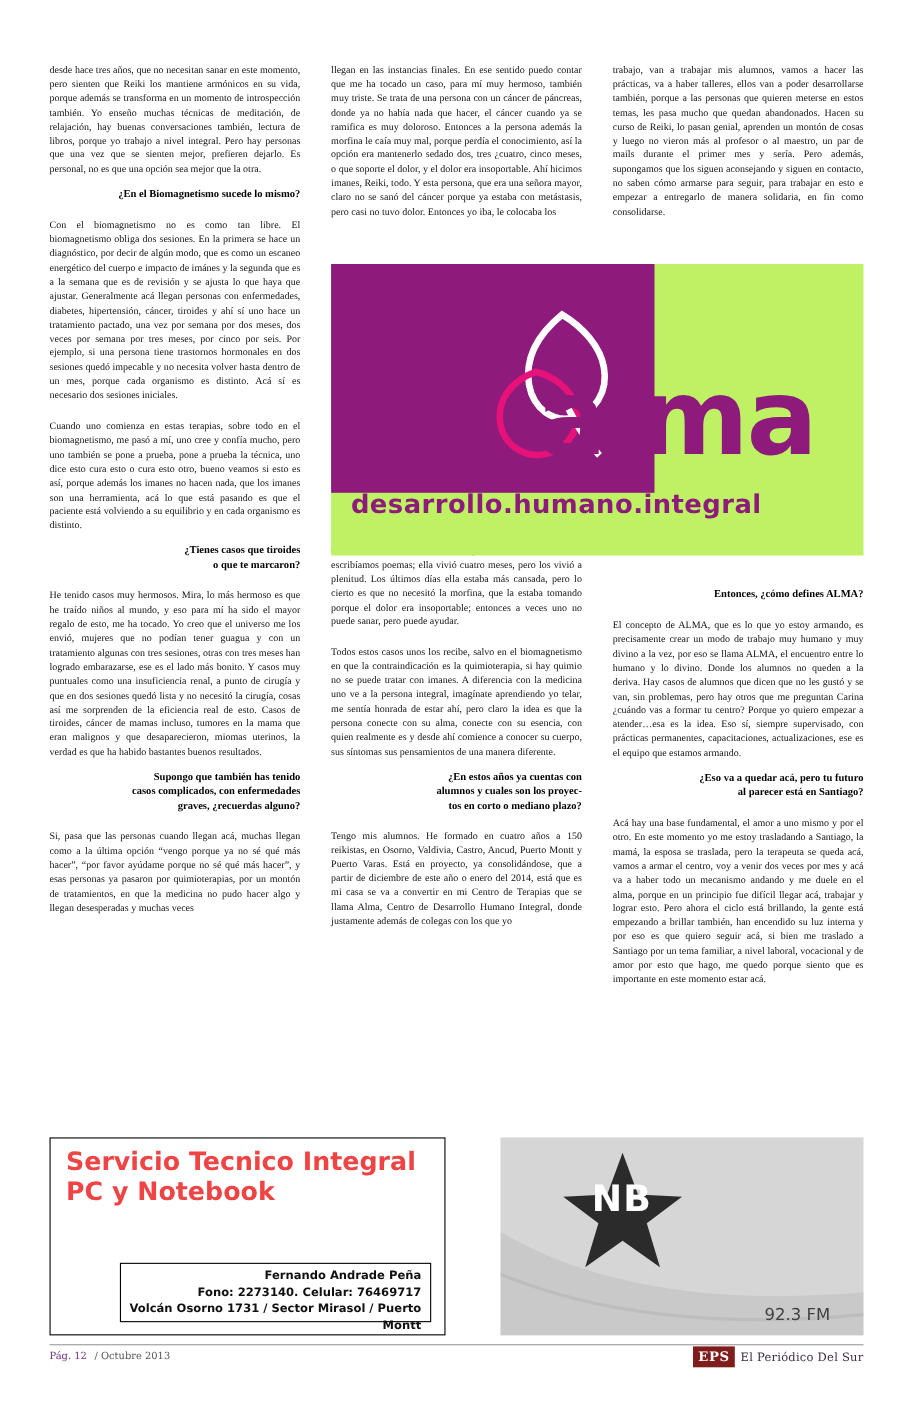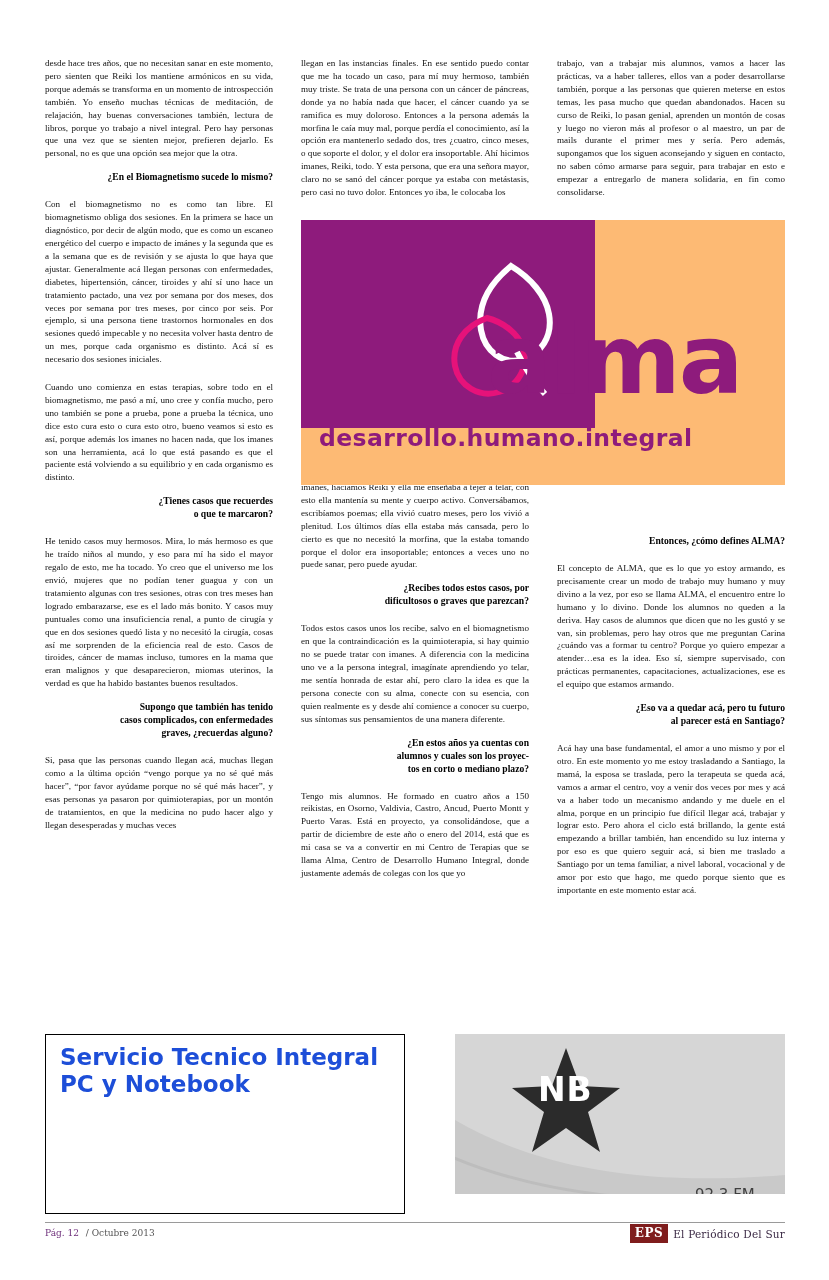--- a/index.html
+++ b/index.html
@@ -53,24 +53,24 @@
     line-height: 13px;
     font-weight: bold;
     text-align: right;
     color: #000;
   }
 
   
   .alma-ad {
     position: absolute;
     left: 301px;
-    top: 220px;
+    top: 240px;
     width: 484px;
     height: 265px;
-    background: #fdba74;
+    background: #bef264;
   }
   .alma-purple {
     position: absolute;
     left: 0; top: 0;
     width: 294px;
     height: 208px;
     background: #8e1b7c;
   }
   .alma-word {
     position: absolute;
@@ -114,21 +114,21 @@
   }
   .ad-pc-title {
     position: absolute;
     left: 14px;
     top: 9px;
     width: 335px;
     font-family: "DejaVu Sans", sans-serif;
     font-weight: bold;
     font-size: 23px;
     line-height: 27px;
-    color: #1d4ed8;
+    color: #ef4444;
   }
   .ad-pc-box {
     position: absolute;
     left: 63px;
     top: 113px;
     width: 283px;
     height: 54px;
     border: 1px solid #000;
     box-sizing: border-box;
     text-align: right;
@@ -140,21 +140,21 @@
     font-size: 10.5px;
     line-height: 15px;
     color: #111;
   }
 
   .ad-nb {
     position: absolute;
     left: 455px;
     top: 1034px;
     width: 330px;
-    height: 160px;
+    height: 180px;
     background: #d6d6d6;
     overflow: hidden;
   }
   .nb-star {
     position: absolute;
     left: 55px;
     top: 12px;
     width: 112px;
     height: 112px;
   }
@@ -240,35 +240,33 @@
 
 <div class="page">
 
   <div class="cols">
 
     <div class="col col-1">
       <p class="body">desde hace tres años, que no necesitan sanar en este momento, pero sienten que Reiki los mantiene armónicos en su vida, porque además se transforma en un momento de introspección también. Yo enseño muchas técnicas de meditación, de relajación, hay buenas conversaciones también, lectura de libros, porque yo trabajo a nivel integral. Pero hay personas que una vez que se sienten mejor, prefieren dejarlo. Es personal, no es que una opción sea mejor que la otra.</p>
       <h3 class="sub">¿En el Biomagnetismo sucede lo mismo?</h3>
       <p class="body">Con el biomagnetismo no es como tan libre. El biomagnetismo obliga dos sesiones. En la primera se  hace un diagnóstico, por decir de algún modo, que es como un escaneo energético del cuerpo e impacto de imánes y la segunda que es a la semana que es de revisión y se ajusta lo que haya que ajustar. Generalmente acá llegan personas con enfermedades, diabetes, hipertensión, cáncer, tiroides y ahí sí uno hace un tratamiento pactado, una vez por semana por dos meses, dos veces por semana por tres meses, por cinco por seis. Por ejemplo, si una persona tiene trastornos hormonales en dos sesiones quedó impecable y no necesita volver hasta dentro de un mes, porque cada organismo es distinto. Acá sí es necesario dos sesiones iniciales.</p>
       <p class="body">Cuando uno comienza en estas terapias, sobre todo en el biomagnetismo, me pasó a mí, uno cree y confía mucho, pero uno también se pone a prueba, pone a prueba la técnica, uno dice esto cura esto o cura esto otro, bueno veamos si esto es así, porque además los imanes no hacen nada, que los imanes son una herramienta, acá lo que está pasando es que el paciente está volviendo a su equilibrio y en cada organismo es distinto.</p>
-      <h3 class="sub" style="white-space:pre-line;">¿Tienes casos que recuerdes
+      <h3 class="sub" style="white-space:pre-line;">¿Tienes casos que tiroides
 o que te marcaron?</h3>
       <p class="body">He tenido casos muy hermosos. Mira, lo más hermoso es que he traído niños al mundo, y eso para mí ha sido el mayor regalo de esto, me ha tocado. Yo creo que el universo me los envió, mujeres que no podían tener guagua y con un tratamiento algunas con tres sesiones, otras con tres meses han logrado embarazarse, ese es el lado más bonito. Y casos muy puntuales como una insuficiencia renal, a punto de cirugía y que en dos sesiones quedó lista y no necesitó la cirugía, cosas así me sorprenden de la eficiencia real de esto. Casos de tiroides, cáncer de mamas incluso, tumores en la mama que eran malignos y que desaparecieron, miomas uterinos, la verdad es que ha habido bastantes buenos resultados.</p>
       <h3 class="sub" style="white-space:pre-line;">Supongo que también has tenido
 casos complicados, con enfermedades
 graves, ¿recuerdas alguno?</h3>
       <p class="body">Si, pasa que las personas cuando llegan acá, muchas llegan como a la última opción “vengo porque ya no sé qué más hacer”, “por favor ayúdame porque no sé qué más hacer”, y esas personas ya pasaron por quimioterapias, por un montón de tratamientos, en que la medicina no pudo hacer algo y llegan desesperadas y muchas veces</p>
     </div>
 
     <div class="col col-2">
       <p class="body">llegan en las instancias finales. En ese sentido puedo contar que me ha tocado un caso, para mí muy hermoso, también muy triste. Se trata de una persona con un cáncer de páncreas, donde ya no había nada que hacer, el cáncer cuando ya se ramifica es muy doloroso. Entonces a la persona además la morfina le caía muy mal, porque perdía el conocimiento, así la opción era mantenerlo sedado dos, tres ¿cuatro, cinco meses, o que soporte el dolor, y el dolor era insoportable. Ahí hicimos imanes, Reiki, todo. Y esta persona, que era una señora mayor, claro no se sanó del cáncer porque ya estaba con metástasis, pero casi no tuvo dolor. Entonces yo iba, le colocaba los</p>
       <div style="height:258px;"></div>
       <p class="body">imanes, hacíamos Reiki y ella me enseñaba a tejer a telar, con esto ella mantenía su mente y cuerpo activo. Conversábamos, escribíamos poemas; ella vivió cuatro meses, pero los vivió a plenitud. Los últimos días ella estaba más cansada, pero lo cierto es que no necesitó la morfina, que la estaba tomando porque el dolor era insoportable; entonces a veces uno no puede sanar, pero puede ayudar.</p>
-      <h3 class="sub" style="white-space:pre-line;">¿Recibes todos estos casos, por
-dificultosos o graves que parezcan?</h3>
       <p class="body">Todos estos casos unos los recibe, salvo en el biomagnetismo en que la contraindicación es la quimioterapia, si hay quimio no se puede tratar con imanes. A diferencia con la medicina uno ve a la persona integral, imagínate aprendiendo yo telar, me sentía honrada de estar ahí, pero claro la idea es que la persona conecte con su alma, conecte con su esencia, con quien realmente es y desde ahí comience a conocer su cuerpo, sus síntomas sus pensamientos de una manera diferente.</p>
       <h3 class="sub" style="white-space:pre-line;">¿En estos años ya cuentas con
 alumnos y cuales son los proyec-
 tos en corto o mediano plazo?</h3>
       <p class="body">Tengo mis alumnos. He formado en cuatro años a 150 reikistas, en Osorno, Valdivia, Castro, Ancud, Puerto Montt y Puerto Varas. Está en proyecto, ya consolidándose, que a partir de diciembre de este año o enero del 2014, está que es mi casa se va a convertir en mi Centro de Terapias que se llama Alma, Centro de Desarrollo Humano Integral, donde justamente además de colegas con los que yo</p>
     </div>
 
     <div class="col col-3">
       <p class="body">trabajo, van a trabajar mis alumnos, vamos a hacer las prácticas, va a haber talleres, ellos van a poder desarrollarse también, porque a las personas que quieren meterse en estos temas, les pasa mucho que quedan abandonados. Hacen su curso de Reiki, lo pasan genial, aprenden un montón de cosas y luego no vieron más al profesor o al maestro, un  par de mails durante el primer mes y sería. Pero además, supongamos que los siguen aconsejando y siguen en contacto, no saben cómo armarse para seguir, para trabajar en esto e empezar a entregarlo de manera solidaria, en  fin como consolidarse.</p>
       <div style="height:316px;"></div>
@@ -286,20 +284,25 @@
       <path d="M82 10 C60 28, 48 50, 52 74 C56 96, 74 108, 92 104 C112 99, 124 80, 120 58 C117 40, 102 22, 82 10 Z" fill="none" stroke="#ffffff" stroke-width="6"></path>
       <path d="M58 62 C36 70, 22 88, 26 110 C30 130, 50 142, 70 136 C90 130, 100 110, 94 92 C89 77, 74 66, 58 62 Z" fill="none" stroke="#e6127a" stroke-width="6"></path>
       <path d="M88 96 C96 112, 104 126, 116 138" fill="none" stroke="#ffffff" stroke-width="6"></path>
     </svg>
     <div class="alma-word">alma</div>
     <div class="alma-tag">desarrollo.humano.integral</div>
   </div>
 
   <div class="ad-pc">
     <div class="ad-pc-title">Servicio Tecnico Integral PC y Notebook</div>
+    <div class="ad-pc-box">
+      <div>Fernando Andrade Peña</div>
+      <div>Fono: 2273140. Celular: 76469717</div>
+      <div>Volcán Osorno 1731 / Sector Mirasol / Puerto Montt</div>
+    </div>
   </div>
 
   <div class="ad-nb">
     <svg class="nb-swoosh" viewBox="0 0 330 120">
       <path d="M-10 20 C70 70, 180 95, 340 80 L340 120 L-10 120 Z" fill="#c9c9c9"></path>
       <path d="M-10 60 C80 100, 200 115, 340 100" fill="none" stroke="#bdbdbd" stroke-width="3"></path>
     </svg>
     <svg class="nb-star" viewBox="0 0 112 112">
       <path d="M56 2 L70 40 L110 42 L78 66 L90 106 L56 82 L22 106 L34 66 L2 42 L42 40 Z" fill="#2b2b2b"></path>
     </svg>

